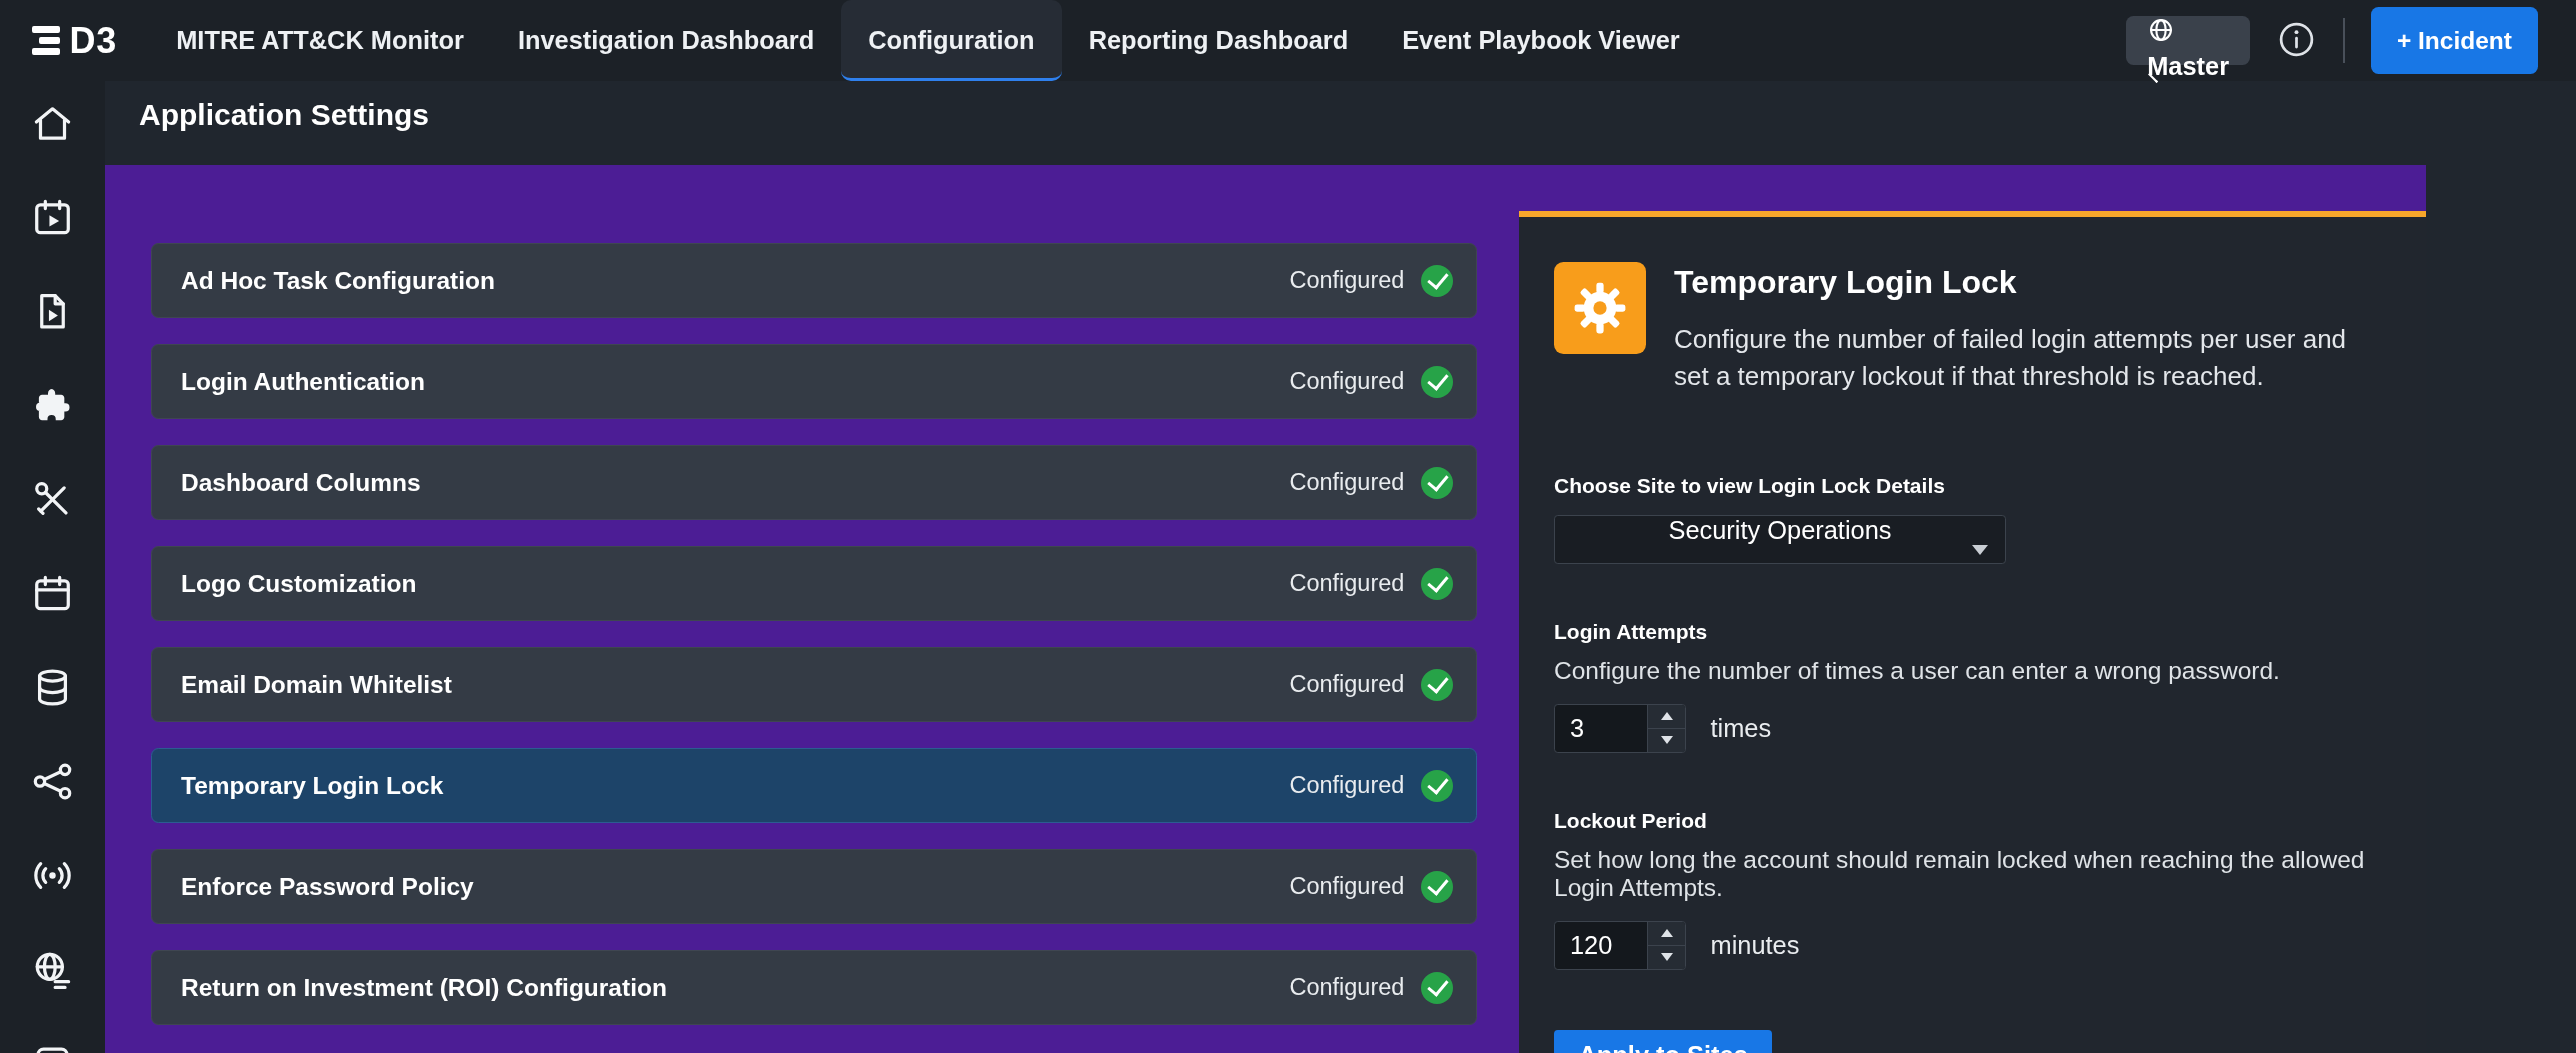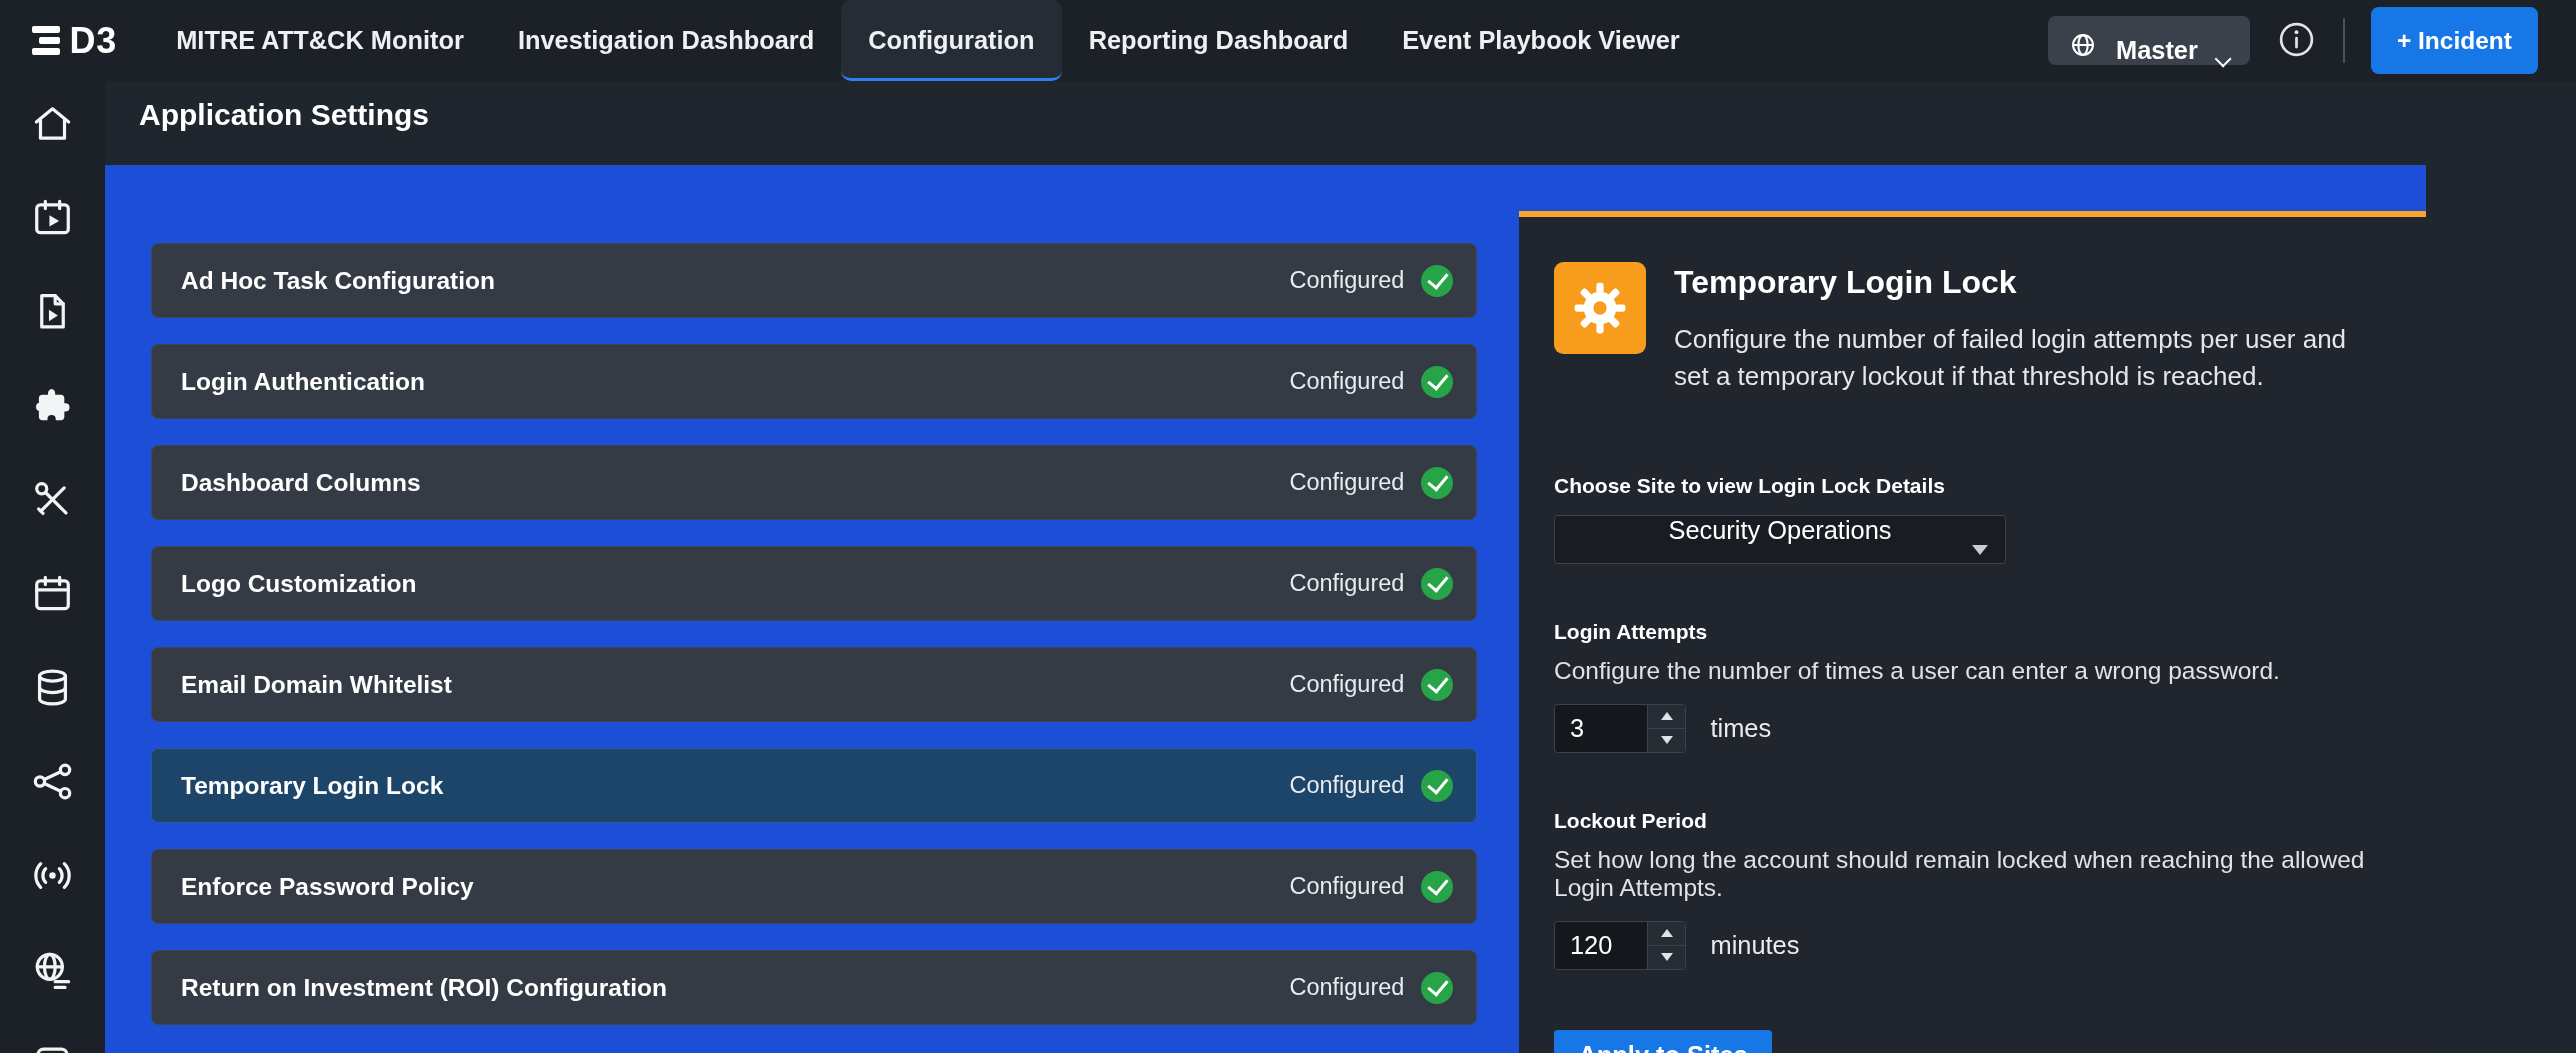--- a/index.html
+++ b/index.html
@@ -13,41 +13,41 @@
   .brand-bars { display:flex; flex-direction:column; align-items:flex-end; gap:4.7px; }
   .brand-bars i { display:block; height:6.6px; background:#fff; border-radius:1.9px; }
   .brand-bars i:nth-child(1){ width:28px; } .brand-bars i:nth-child(2){ width:21px; }
   .brand-bars i:nth-child(3){ width:28px; }
   .brand-text { font-size:36px; font-weight:800; letter-spacing:0.9px; }
   .nav-item { height:81px; display:flex; align-items:center; padding:0 27px;
               font-size:25.4px; font-weight:600; color:#eef1f4; cursor:pointer; white-space:nowrap; }
   .nav-item.active { background:#262c35; border-bottom:3.8px solid #2f80ed; padding-top:3.8px;border-radius:10px; }
   .nav-right { margin-left:auto; display:flex; align-items:center; gap:26px; padding-right:38px; }
   .master-btn { height:49px; background:#3a414b; border-radius:7.5px; display:flex;
-                align-items:flex-end; gap:19px; padding:0 21px; font-size:25.4px; font-weight:700; cursor:pointer; }
+                align-items:flex-start; gap:2px; padding:0 21px; font-size:25.4px; font-weight:700; cursor:pointer;flex-direction:column; }
   .chevron-down { width:12.2px; height:12.2px; border-right:2.8px solid #fff; border-bottom:2.8px solid #fff;
                   transform:rotate(45deg); margin-top:-5.6px; }
   .divider { width:1.9px; height:45px; background:#49505a; }
   .incident-btn { height:67px; background:#1877e6; border:none; border-radius:7.5px; color:#fff;
                   font-family:inherit; font-size:24.5px; font-weight:700; padding:0 26px; cursor:pointer; }
 
   
   .under-nav { position:absolute; top:81px; left:0; width:2576px; height:973px; background:#20262e; }
   .page-title { position:absolute; top:98px; left:139px; font-size:30px; font-weight:700; z-index:2; }
 
   
   .sidebar { position:absolute; top:81px; left:0; width:105px; height:973px; background:#1c2127;
              display:flex; flex-direction:column; align-items:center; padding-top:21px; gap:51px;
              overflow:hidden; z-index:3; }
   .side-icon { width:43px; height:43px; flex:0 0 43px; cursor:pointer; }
   .side-icon svg { width:43px; height:43px; stroke:#f2f4f6; stroke-width:1.8; fill:none;
                    stroke-linecap:round; stroke-linejoin:round; }
 
   
-  .main { position:absolute; top:165px; left:105px; width:2321px; height:889px; background:#1d4ed8; }
+  .main { position:absolute; top:165px; left:105px; width:2321px; height:889px; background:#4c1d95; }
 
   .card-list { position:absolute; top:78px; left:46px; width:1326px;
                display:flex; flex-direction:column; gap:26px; }
   .card { height:75px; background:#343b45; border:0.9px solid #3f4651; border-radius:7.5px;
           display:flex; align-items:center; padding:0 22.6px 0 29px; cursor:pointer; }
   .card.selected { background:#1d4469; border-color:#2c5c92; }
   .card-label { font-size:24.5px; font-weight:700; }
   .card-status { margin-left:auto; display:flex; align-items:center; gap:17px;
                  font-size:23.5px; color:#e9ecef; }
   .check { width:32px; height:32px; border-radius:50%; background:#27a348;

